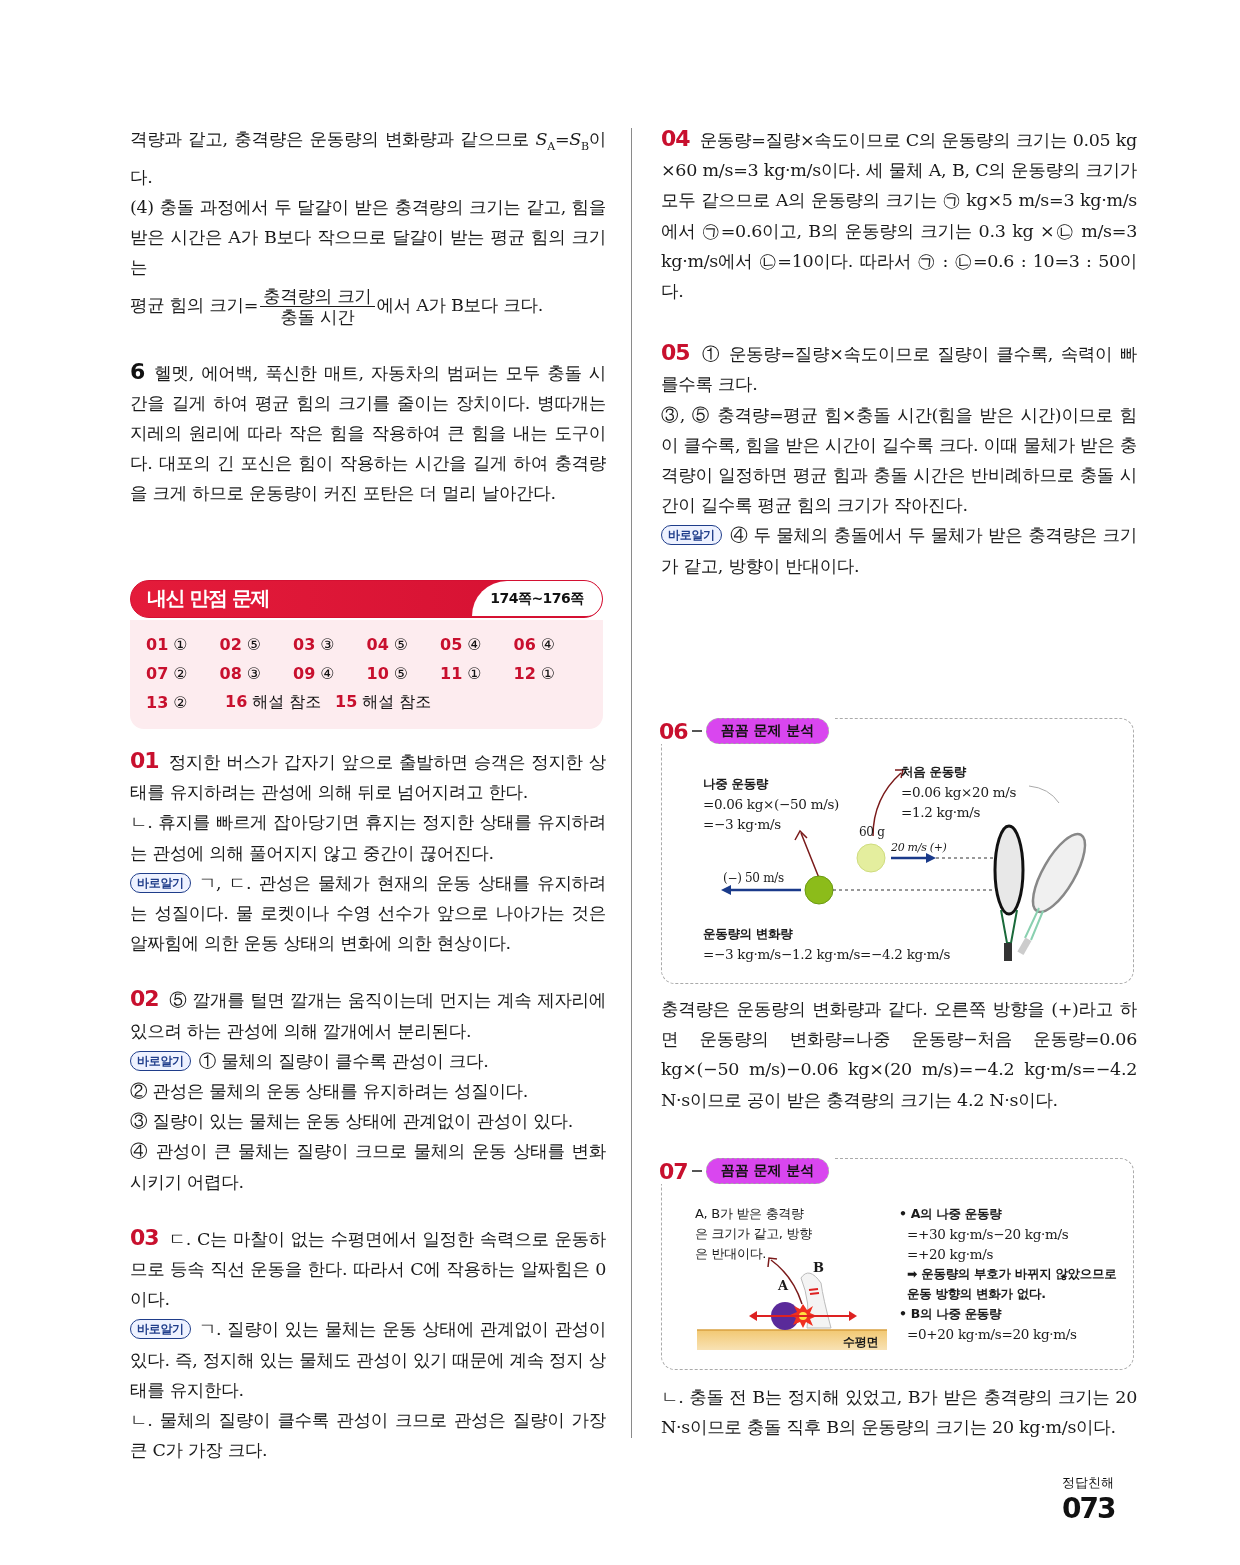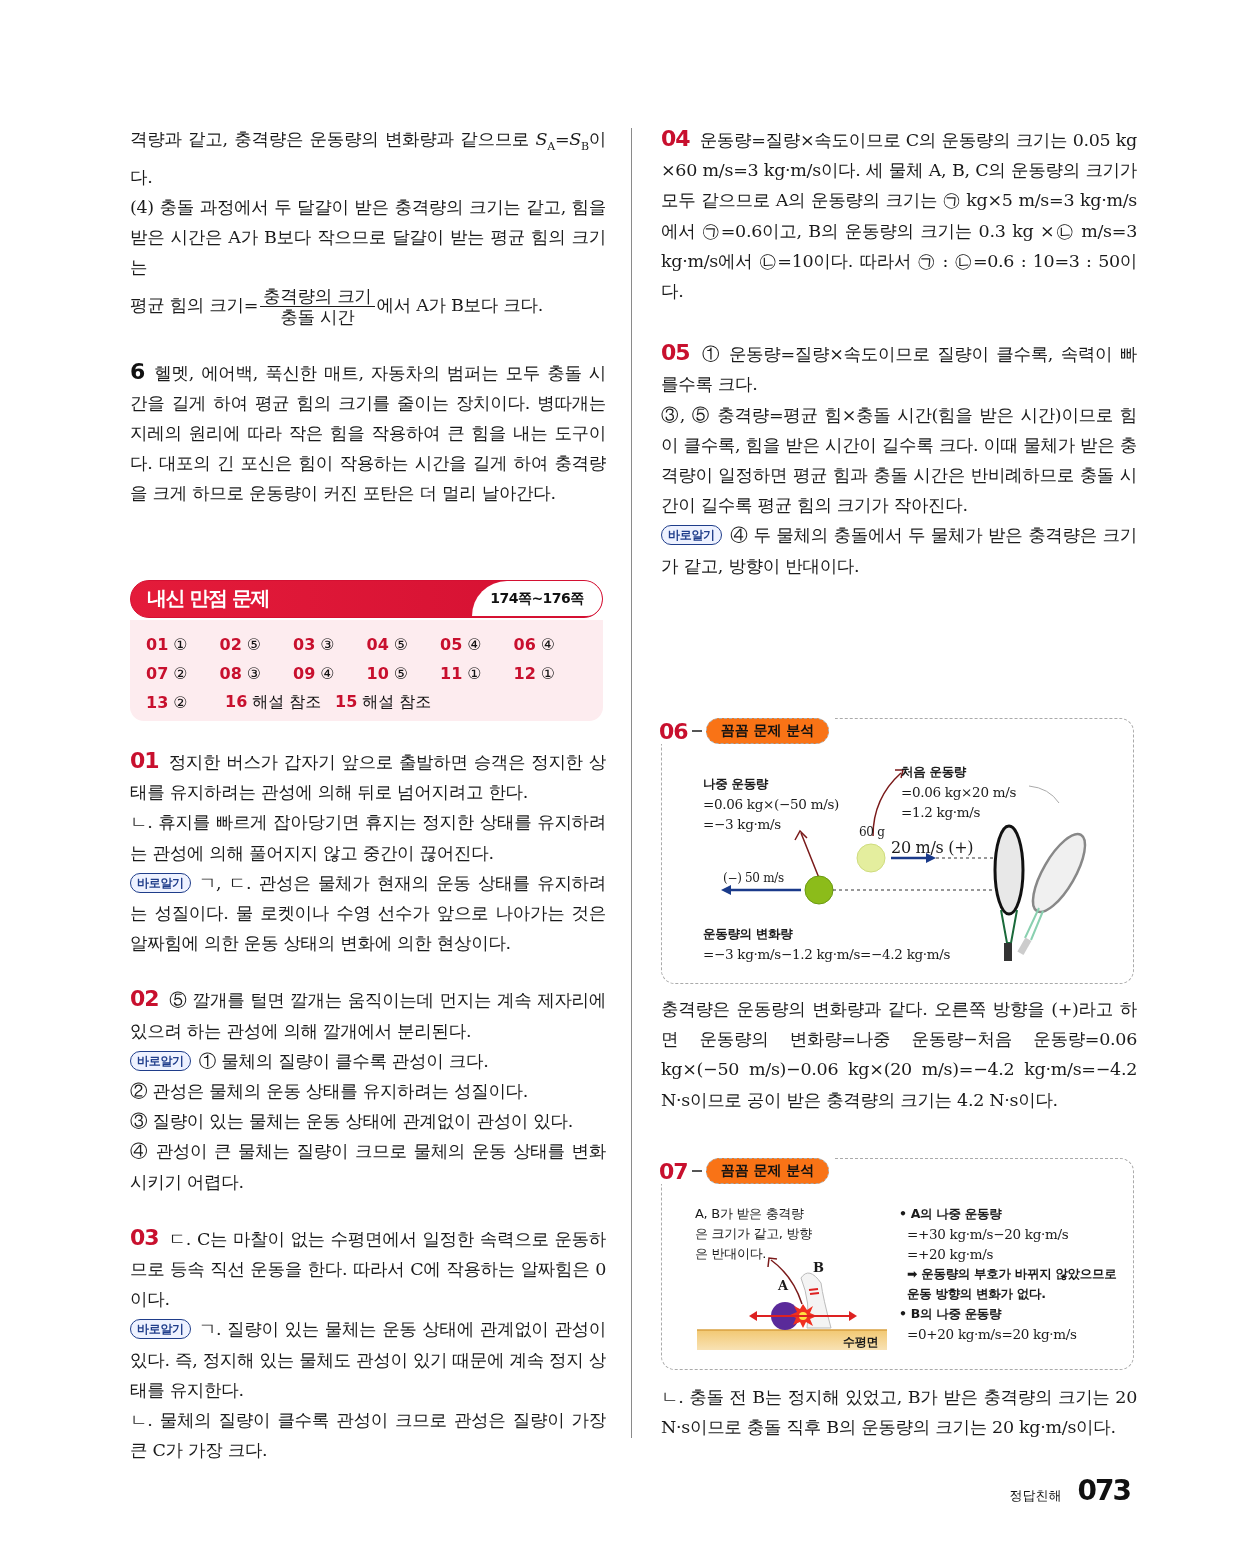--- a/index.html
+++ b/index.html
@@ -17,36 +17,36 @@
   .frac .num { display: block; border-bottom: 1.3px solid #1a1a1a; padding: 0 3px; }
   .frac .den { display: block; padding: 0 3px; }
   sub { font-size: 11px; }
   .gap-lg { height: 26px; }
 
   
   .summary { position: absolute; left: 130px; top: 580px; width: 473px; }
   .banner { position: relative; height: 38px; border-radius: 19px; background: linear-gradient(90deg, #e41b3a, #d41032); border: 1.5px solid #d41032; overflow: hidden; }
   .banner-title { position: absolute; left: 16px; top: 4px; font-family: "DejaVu Sans", sans-serif; font-weight: bold; font-size: 20px; color: #fff; letter-spacing: -1.5px; }
   .banner-pages { position: absolute; right: 0; top: 0; width: 130px; height: 35px; background: #fff; border-radius: 40px 18px 18px 0; display: flex; align-items: center; justify-content: center; font-family: "DejaVu Sans", sans-serif; font-weight: bold; font-size: 14px; color: #111; letter-spacing: -0.5px; }
-  .answers { margin-top: 2px; background: #fdecef; border-radius: 0 0 14px 14px; padding: 10px 16px 4px 16px; }
+  .answers { margin-top: 2px; background: #fdecef; border-radius: 0 0 14px 14px; padding: 10px 16px 12px 16px; }
   .ans-row { display: flex; height: 29px; align-items: center; font-family: "DejaVu Sans", sans-serif; font-size: 16px; }
   .ans { width: 79px; white-space: nowrap; }
   .ans .n { font-weight: bold; color: #c8102e; margin-right: 5px; }
   .ans .v { color: #111; }
   .ans.wide { width: 110px; }
 
   
   .abox { position: relative; border: 1.5px dashed #aaa; border-radius: 14px; margin-left: 0; }
   .abox-head { position: absolute; left: -1px; top: -2px; display: flex; align-items: center; }
   .abox-head .qnum { margin-right: 4px; }
-  .abox-tag { font-family: "DejaVu Sans", sans-serif; font-weight: bold; font-size: 14px; color: #111; border: 1.5px dashed #aaa; border-radius: 14px; padding: 3px 14px; background: #f97316; margin-left: 4px; }
+  .abox-tag { font-family: "DejaVu Sans", sans-serif; font-weight: bold; font-size: 14px; color: #111; border: 1.5px dashed #aaa; border-radius: 14px; padding: 3px 14px; background: #d946ef; margin-left: 4px; }
   .abox-line { width: 10px; height: 1.5px; background: #555; }
   .fig-text { position: absolute; font-size: 13.5px; line-height: 20px; white-space: nowrap; letter-spacing: -0.3px; }
   .fig-text .hd { font-family: "DejaVu Sans", sans-serif; font-weight: bold; font-size: 12.5px; }
-  .footer { position: absolute; right: 110px; top: 1474px; display: flex; align-items: baseline; }
+  .footer { position: absolute; right: 110px; top: 1474px; display: flex; align-items: baseline; flex-direction: column; }
   .footer-label { font-family: "DejaVu Sans", sans-serif; font-size: 13px; margin-right: 16px; color: #111; }
   .footer-num { font-family: "DejaVu Sans", sans-serif; font-weight: bold; font-size: 28px; letter-spacing: -2px; color: #111; }
 </style>
 </head>
 <body>
 
 <div class="col left">
   <div class="p">
     <span>격량과 같고, 충격량은 운동량의 변화량과 같으므로 </span><i>S</i><sub>A</sub><span>=</span><i>S</i><sub>B</sub><span>이다.</span>
   </div>
@@ -175,21 +175,21 @@
     <div class="hd">나중 운동량</div>
     <div>=0.06 kg×(−50 m/s)</div>
     <div>=−3 kg·m/s</div>
   </div>
   <div class="fig-text" style="left:240px; top:44px;">
     <div class="hd">처음 운동량</div>
     <div>=0.06 kg×20 m/s</div>
     <div>=1.2 kg·m/s</div>
   </div>
   <div class="fig-text" style="left:198px; top:104px; font-size:12px;">60 g</div>
-  <div class="fig-text" style="left:230px; top:120px; font-size:16px;">20 m/s (+)</div>
+  <div class="fig-text" style="left:230px; top:120px; font-size:11px;font-style:italic;">20 m/s (+)</div>
   <div class="fig-text" style="left:62px; top:150px; font-size:12px;">(−) 50 m/s</div>
   <div class="fig-text" style="left:42px; top:206px;">
     <div class="hd">운동량의 변화량</div>
     <div>=−3 kg·m/s−1.2 kg·m/s=−4.2 kg·m/s</div>
   </div>
 </div>
 
 <div class="col right" style="top:994px">
   <div class="p">충격량은 운동량의 변화량과 같다. 오른쪽 방향을 (+)라고 하면 운동량의 변화량=나중 운동량−처음 운동량=0.06 kg×(−50 m/s)−0.06 kg×(20 m/s)=−4.2 kg·m/s=−4.2 N·s이므로 공이 받은 충격량의 크기는 4.2 N·s이다.</div>
 </div>

